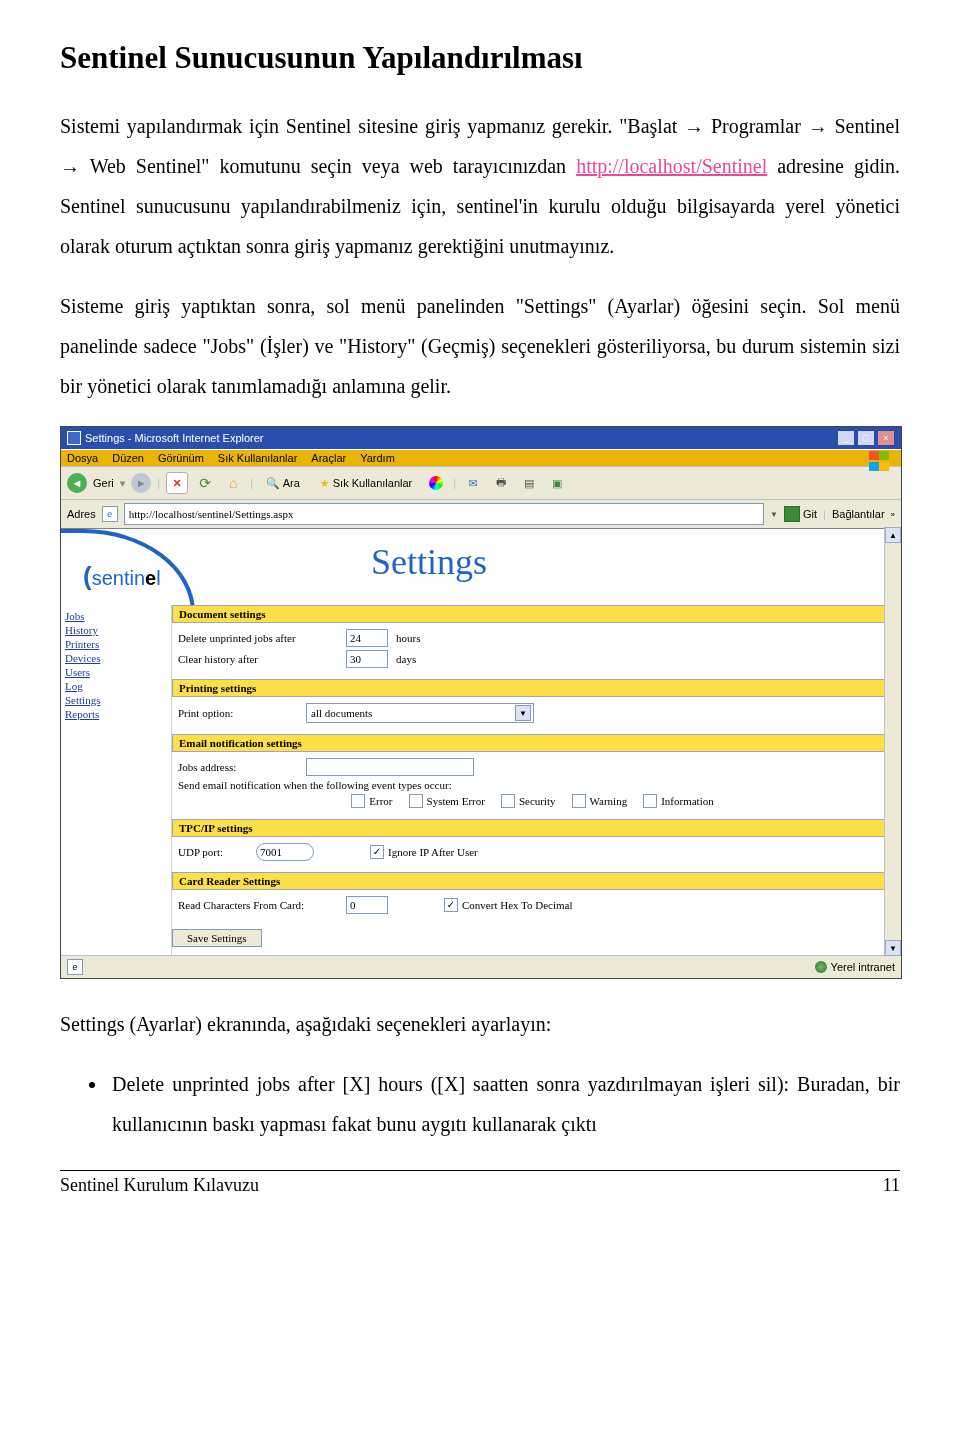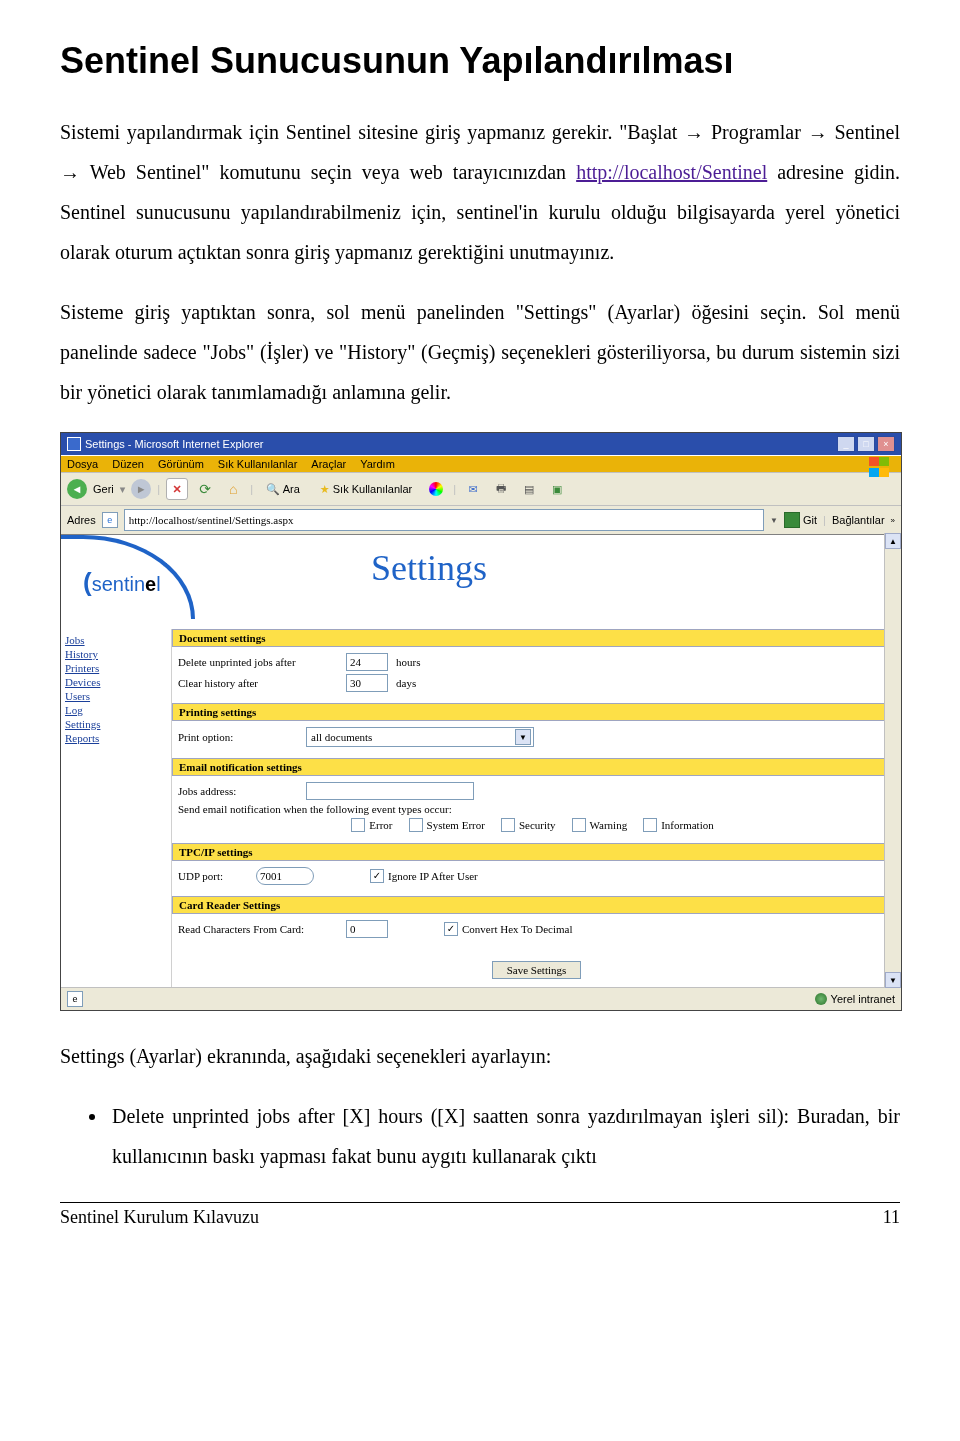--- a/index.html
+++ b/index.html
@@ -8,32 +8,32 @@
     font-family: "Times New Roman", Times, serif;
     background: #fff;
     color: #000;
     width: 960px;
   }
   .page {
     padding: 40px 60px 20px 60px;
     box-sizing: border-box;
   }
   h1 {
-    font-family: Liberation Sans, sans-serif;
+    font-family: Liberation Serif, serif;
     font-weight: bold;
-    font-size: 36px;
+    font-size: 31px;
     margin: 0 0 30px 0;
   }
   p {
     font-size: 20px;
     line-height: 2.0;
     margin: 0 0 20px 0;
     text-align: justify;
   }
-  a.link { color: #4c1d95; text-decoration: underline; }
+  a.link { color: #ec4899; text-decoration: underline; }
   .arrow { font-family: Arial, sans-serif; }
   .screenshot-wrap {
     margin: 15px 0 25px 0;
   }
   
   .ie-window {
     width: 840px;
     border: 1px solid #444;
     font-family: Tahoma, Arial, sans-serif;
     font-size: 11px;
@@ -87,21 +87,21 @@
     flex:1; border:1px solid #7f9db9; height:18px; font:11px Tahoma; padding:1px 4px;
     background:#fff;
   }
   .ie-addr .go{
     display:inline-flex; align-items:center; gap:3px;
   }
   .ie-addr .go .gicon{width:14px;height:14px;background:#3a8a3a;border:1px solid #2a6a2a;display:inline-block;}
   
   .ie-body { background:#fff; min-height:420px; }
   .banner {
-    height:94px; background:#fff; position:relative; overflow:hidden;
+    height:76px; background:#fff; position:relative; overflow:hidden;
   }
   .banner .swoosh{
     position:absolute; left:0; top:0; width:130px; height:80px;
     border-right:4px solid #1f63c7;
     border-top:4px solid #1f63c7;
     border-radius:0 120px 0 0 / 0 90px 0 0;
   }
   .banner .logo {
     position:absolute; left:22px; top:32px;
     font: 20px Arial, sans-serif; color:#1f63c7;
@@ -133,21 +133,21 @@
   .inp.w30{width:34px;}
   .inp.w160{width:160px;}
   .sel{ border:1px solid #7f9db9; height:18px; font:11px Tahoma; background:#fff; width:220px;
         display:inline-flex; align-items:center; justify-content:space-between; padding:0 2px 0 4px;}
   .sel .dd{width:14px;height:14px;background:#dbe3f5;border:1px solid #7f9db9;display:inline-flex;align-items:center;justify-content:center;font-size:8px;}
   .chk{display:inline-flex;align-items:center;gap:4px;justify-content:flex-end;}
   .chk .box{width:12px;height:12px;border:1px solid #7f9db9;background:#fff;display:inline-flex;align-items:center;justify-content:center;font-size:10px;line-height:1;}
   .btn{
     border:1px solid #7f9db9; background:#ece9d8; padding:2px 14px; font:11px Tahoma;
   }
-  .savewrap{display:flex;justify-content:center;margin:12px 0 2px;}
+  .savewrap{display:flex;margin:4px 0 2px;}
   .ie-status{
     background:#ece9d8;border-top:1px solid #c0c0c0;display:flex;
     justify-content:space-between;padding:2px 6px;align-items:center;height:18px;
   }
   .ie-status .right{display:flex;align-items:center;gap:4px;}
   .scrollbar{position:absolute;right:0;top:100px;bottom:22px;width:16px;background:#ece9d8;border-left:1px solid #c0c0c0;display:flex;flex-direction:column;justify-content:space-between;align-items:center;}
   .scrollbar .arr{width:14px;height:14px;background:#dbe3f5;border:1px solid #9faac8;font-size:8px;display:flex;align-items:center;justify-content:center;}
   
   .after-shot p { margin-top: 4px; }
   ul.bullets{ font-size:20px; line-height:2.0; padding-left:48px; margin:10px 0 26px 0;}

